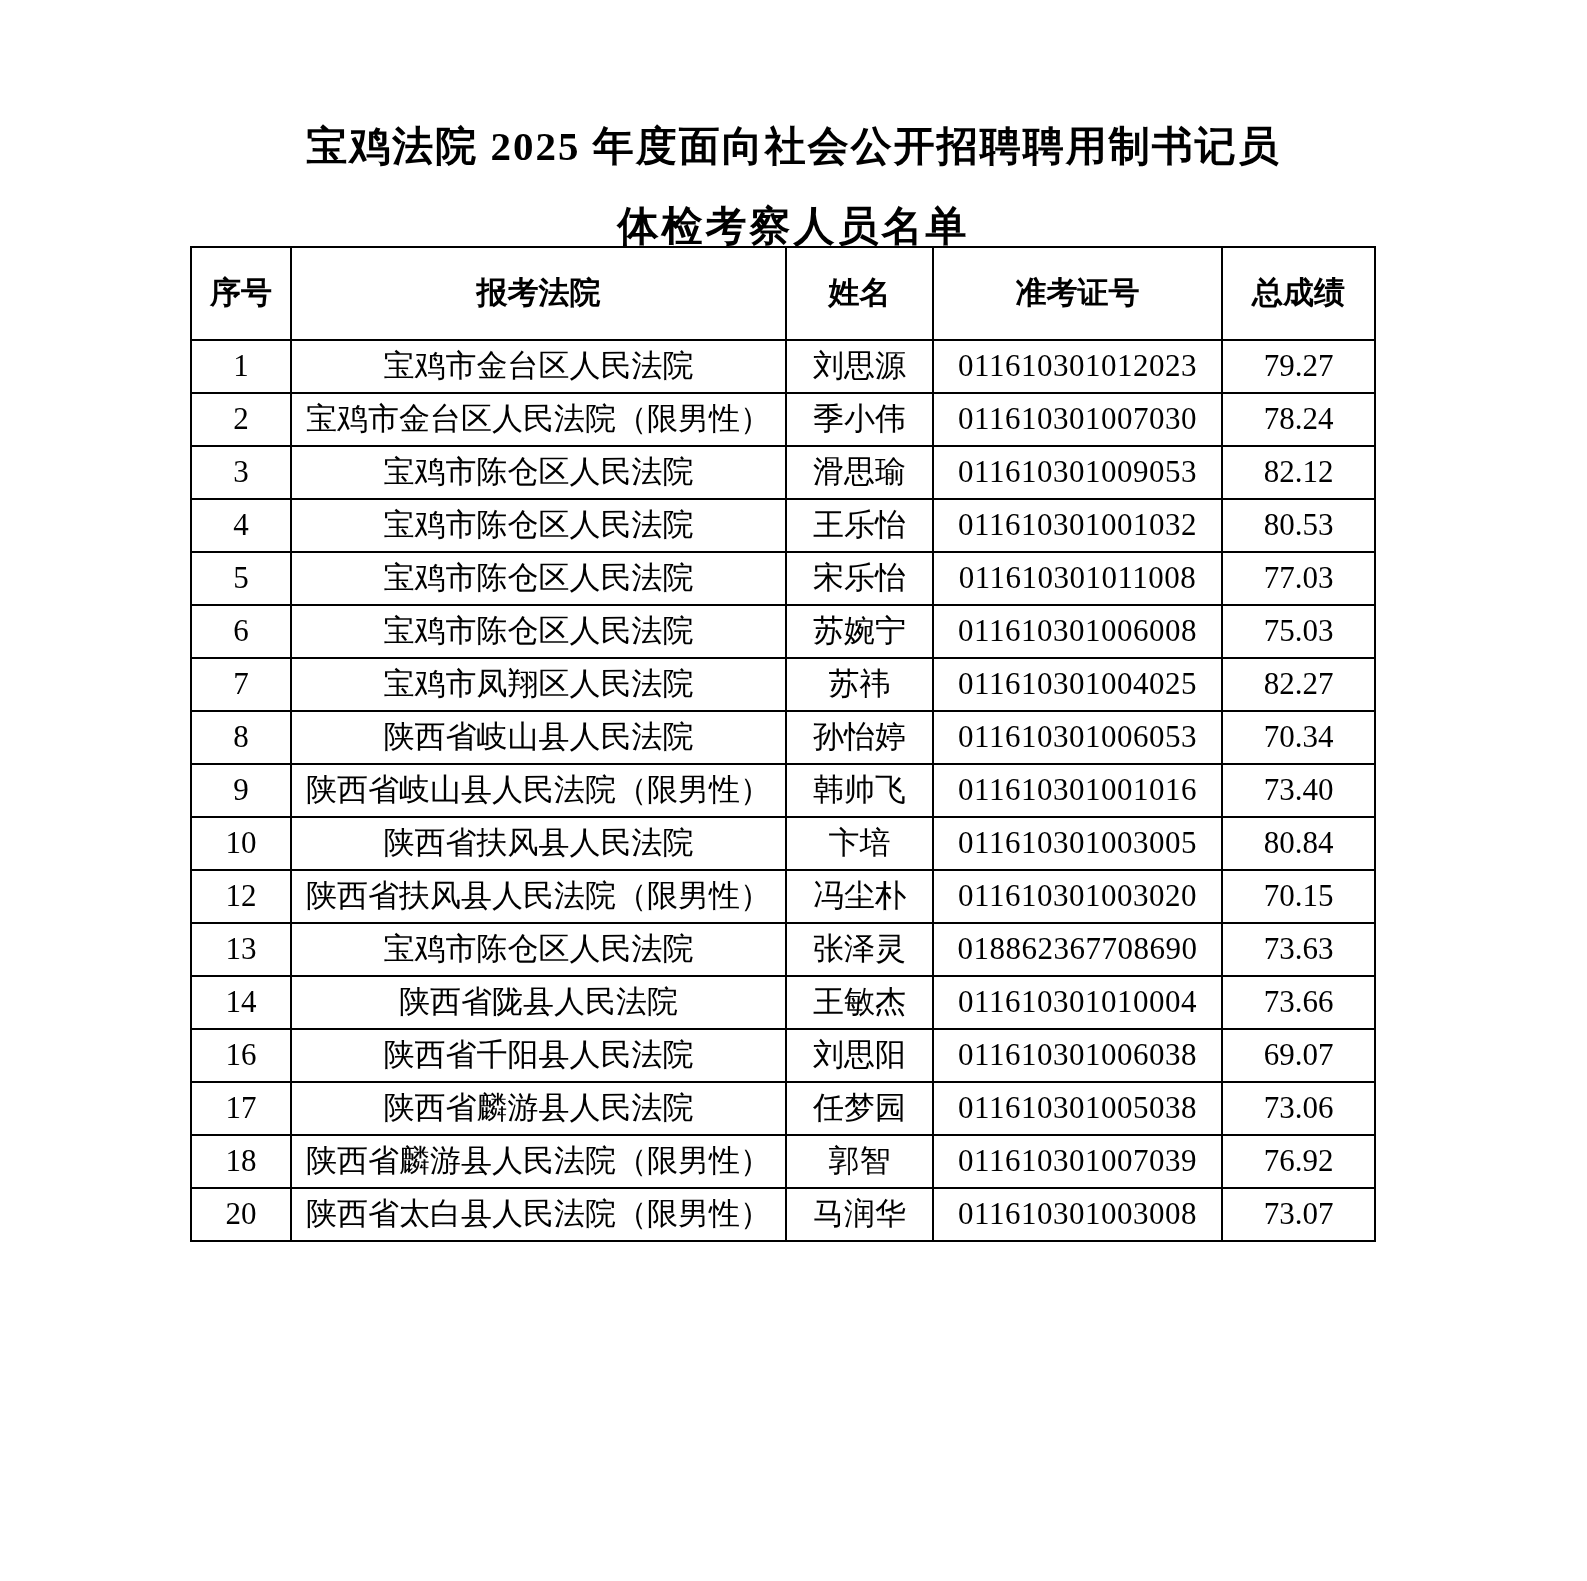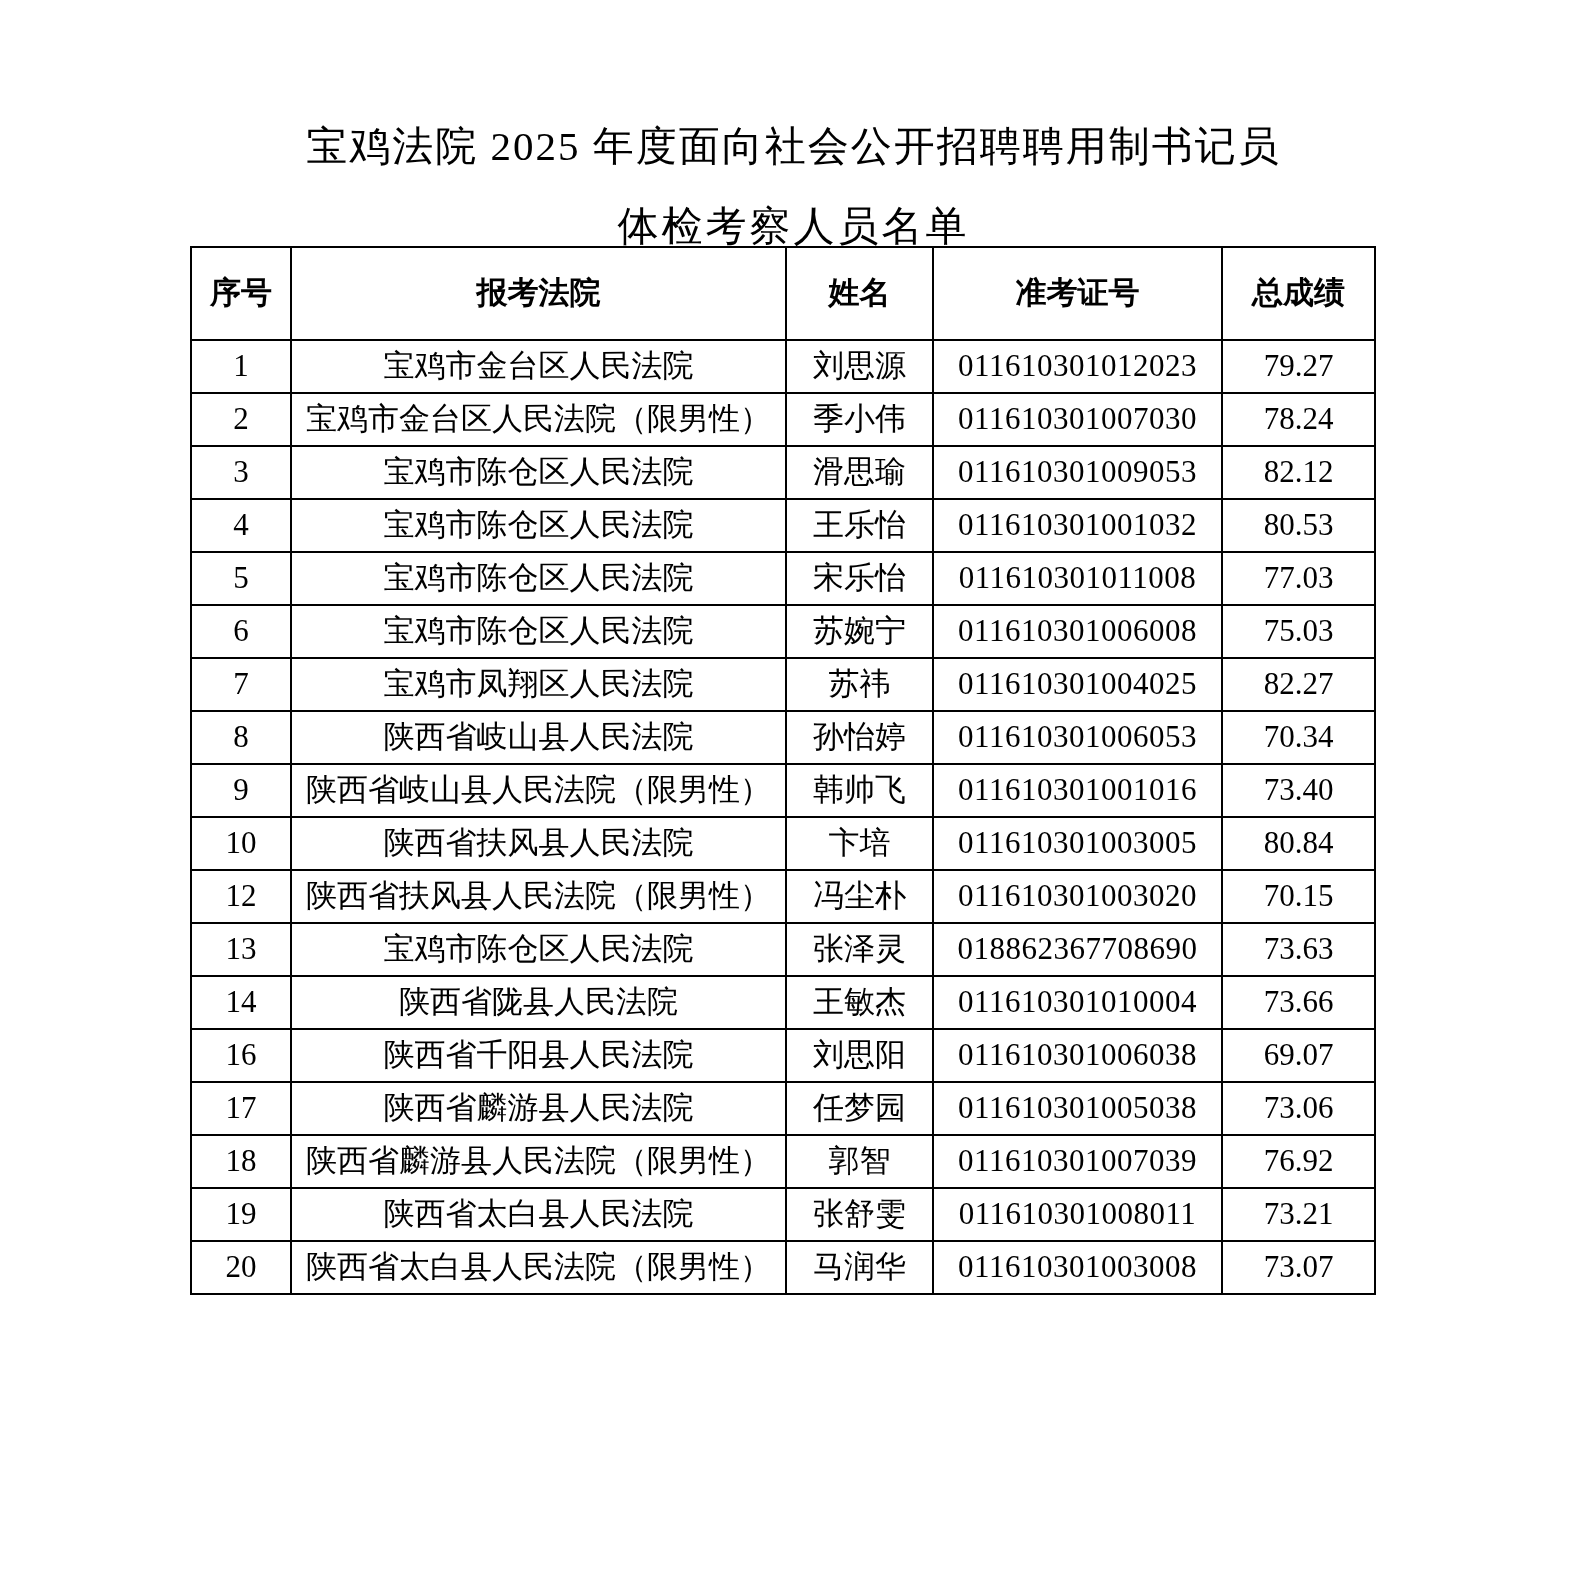--- a/index.html
+++ b/index.html
@@ -13,21 +13,21 @@
     height: 1581px;
     font-family: "Liberation Serif", "DejaVu Serif", serif;
     color: #000000;
     overflow: hidden;
   }
   .doc-title {
     position: absolute;
     left: 0;
     width: 1587px;
     text-align: center;
-    font-weight: normal;
+    font-weight: bold;
     font-size: 41px;
     line-height: 1;
     letter-spacing: 2px;
     white-space: nowrap;
   }
   .doc-title.line1 { top: 126px; }
   .doc-title.line2 { top: 206px; letter-spacing: 3px; }
 
   table.roster {
     position: absolute;
@@ -215,27 +215,20 @@
   </tr>
 
   <tr>
     <td>18</td>
     <td>陕西省麟游县人民法院（限男性）</td>
     <td>郭智</td>
     <td class="cell-exam-id">011610301007039</td>
     <td>76.92</td>
   </tr>
 
-  <tr>
-    <td>19</td>
-    <td>陕西省太白县人民法院</td>
-    <td>张舒雯</td>
-    <td class="cell-exam-id">011610301008011</td>
-    <td>73.21</td>
-  </tr>
 
   <tr>
     <td>20</td>
     <td>陕西省太白县人民法院（限男性）</td>
     <td>马润华</td>
     <td class="cell-exam-id">011610301003008</td>
     <td>73.07</td>
   </tr>
 </tbody>
 </table>

